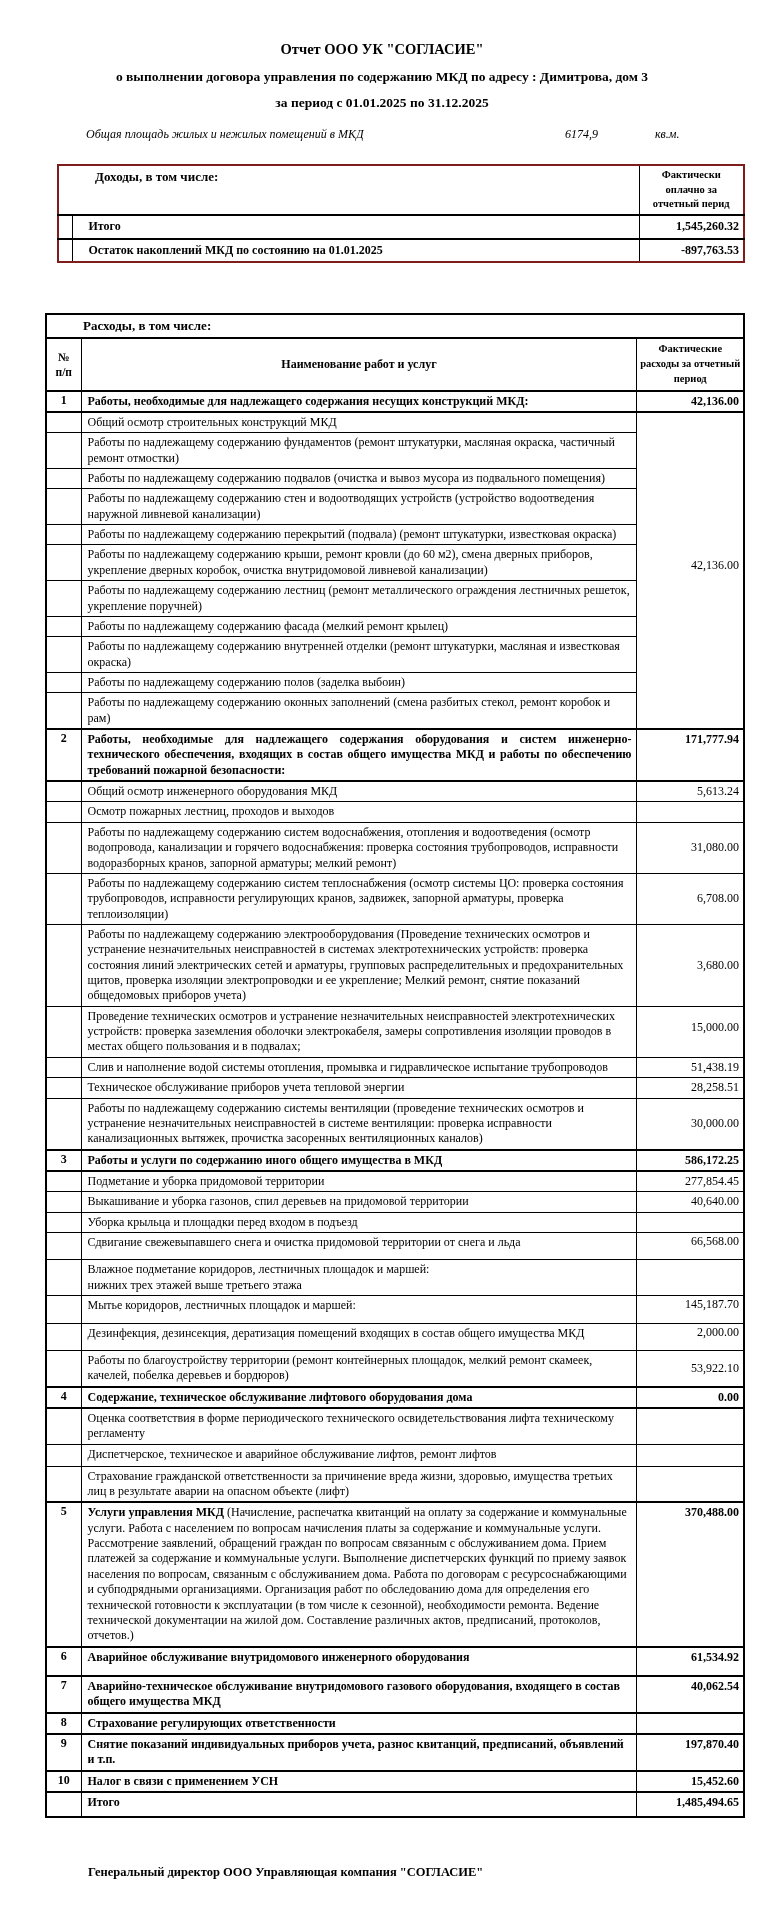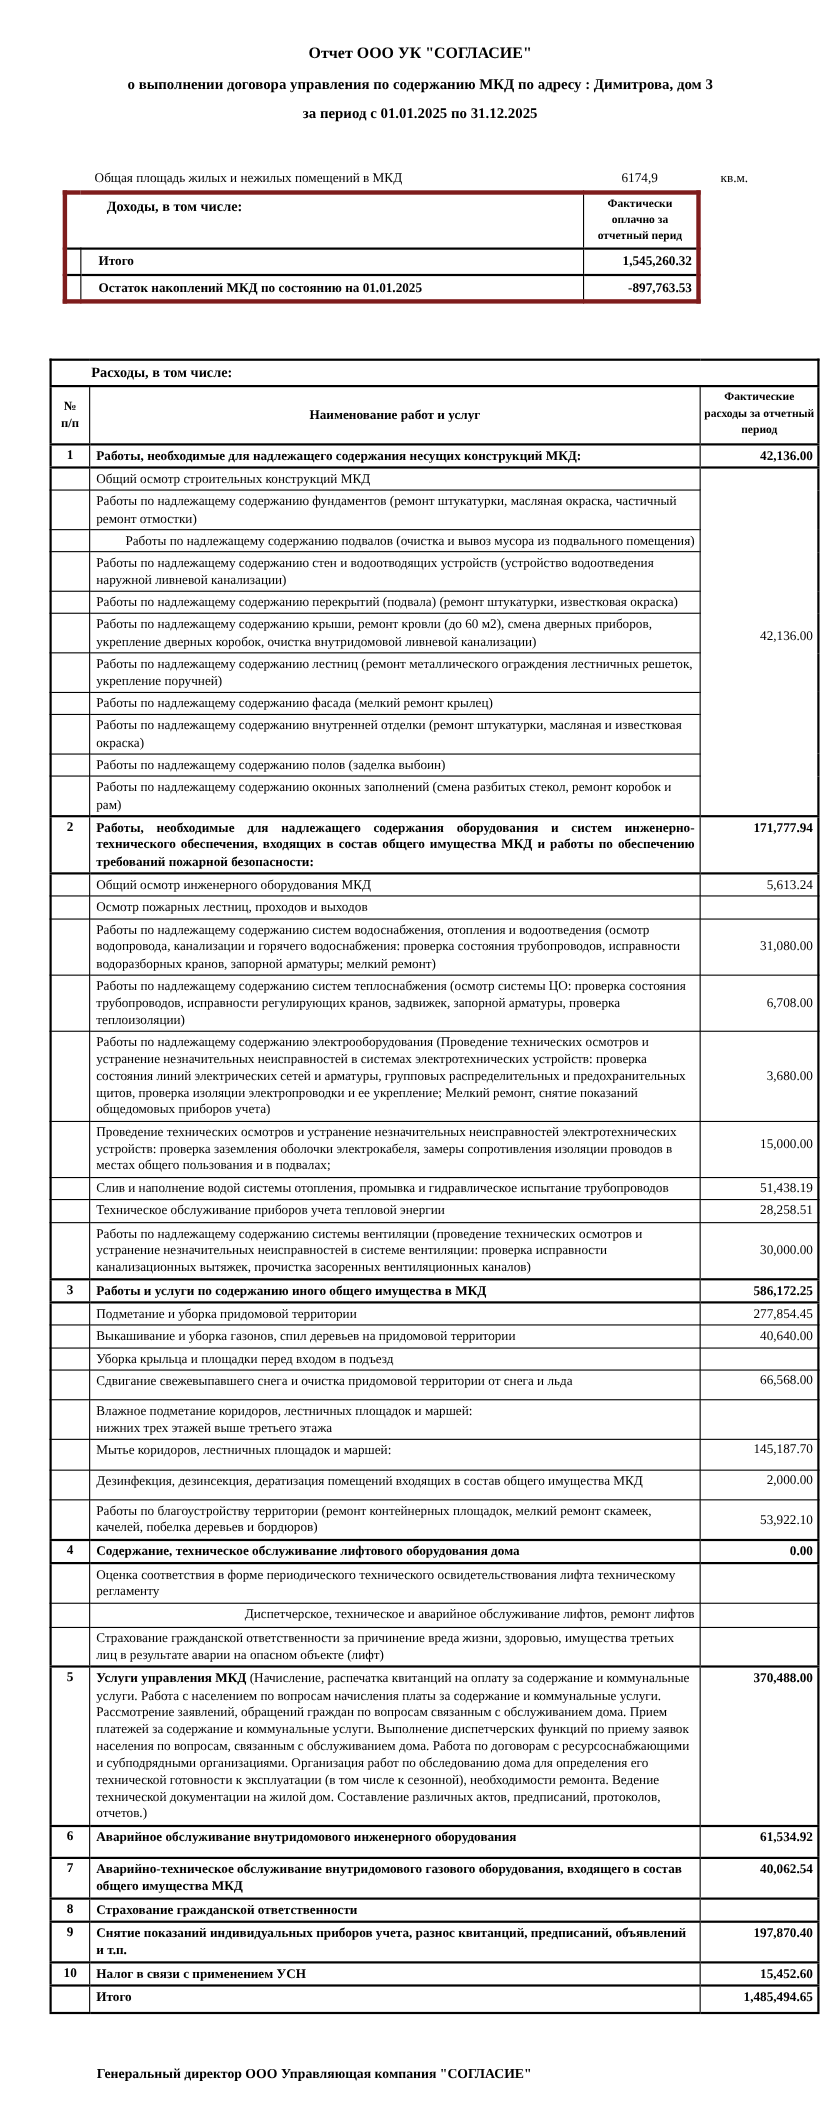--- a/index.html
+++ b/index.html
@@ -11,32 +11,32 @@
   }
   .page{width:764px;min-height:1920px;background:#fff;}
 
   
   .title-block{padding-top:40px;text-align:center;font-weight:bold;}
   .title-line1{font-size:14.5px;margin-bottom:9px;}
   .title-line2{font-size:13.5px;margin-bottom:9px;}
   .title-line3{font-size:13.5px;}
 
   
-  .area-line{position:relative;height:16px;margin-top:43px;}
+  .area-line{position:relative;height:16px;margin-top:16px;font-style:italic;}
   .area-label{position:absolute;left:86px;top:0;}
   .area-value{position:absolute;left:565px;top:0;}
   .area-unit{position:absolute;left:655px;top:0;}
 
   
   table{border-collapse:collapse;table-layout:fixed;}
   td{border:1px solid #000;padding:1px 4px;vertical-align:top;word-wrap:break-word;}
   .val{text-align:right;vertical-align:middle;padding-right:4px;white-space:nowrap;}
 
   
-  table.inc{margin:3px 0 0 57px;width:580px;border:4px solid #7f1d1d;}
+  table.inc{margin:21px 0 0 57px;width:688px;border:2px solid #7f1d1d;}
   .inc col.c1{width:14px;}
   .inc col.c3{width:105px;}
   .inc-head td{border-bottom:2px solid #000;}
   .inc-title{font-size:13px;font-weight:bold;vertical-align:top;padding:3px 4px 16px 36px;}
   .vhead{font-size:10.5px;font-weight:bold;text-align:center;vertical-align:middle;
          line-height:1.4;padding:2px 2px;white-space:normal;}
   .inc .nm{padding-left:16px;}
   .inc-sub td{border-top:none;border-bottom:none;}
   .inc-sub .val{border-top:1px solid #000;border-bottom:1px solid #000;}
   .inc-strong td{border-top:2px solid #000;font-weight:bold;padding-top:3px;padding-bottom:3px;}
@@ -51,21 +51,21 @@
   .exp-colhead .colval{font-size:10.5px;line-height:1.4;white-space:normal;}
   .exp td.num{text-align:center;font-weight:bold;padding:1px 1px;}
   .exp td.nm{padding:2px 5px 2px 6px;}
   .exp td.val{font-size:12px;}
   tr.sec td{border-top:2px solid #000;border-bottom:2px solid #000;}
   tr.sec td.num,tr.sec td.val{font-weight:bold;}
   tr.sec td.val{vertical-align:top;padding-top:2px;}
   tr.bld td.nm{font-weight:bold;}
   tr.just td.nm{text-align:justify;}
   tr.tallsm td{padding-bottom:10px;}
-  tr.tall td{padding-bottom:20px;text-align:right;}
+  tr.tall td{padding-bottom:20px;}
   tr.tall2 td{padding-bottom:26px;}
   tr.total td{padding-top:5px;padding-bottom:5px;}
 
   
   .footer{margin:46px 0 0 88px;font-weight:bold;font-size:12.5px;}
 </style>
 </head>
 <body>
 
 <div class="page">
@@ -298,21 +298,21 @@
           <td class="nm"> Аварийное обслуживание внутридомового инженерного оборудования</td>
           <td class="val">61,534.92</td>
         </tr>
         <tr class="sec bld">
           <td class="num">7</td>
           <td class="nm">Аварийно-техническое обслуживание внутридомового газового оборудования, входящего в состав общего имущества МКД</td>
           <td class="val">40,062.54</td>
         </tr>
         <tr class="sec bld">
           <td class="num">8</td>
-          <td class="nm">Страхование гражданской ответственности</td>
+          <td class="nm">Страхование регулирующих ответственности</td>
           <td class="val"></td>
         </tr>
         <tr class="sec bld">
           <td class="num">9</td>
           <td class="nm">Снятие показаний индивидуальных приборов учета, разнос квитанций, предписаний, объявлений и т.п.</td>
           <td class="val">197,870.40</td>
         </tr>
         <tr class="sec bld">
           <td class="num">10</td>
           <td class="nm">Налог в связи с применением УСН</td>

